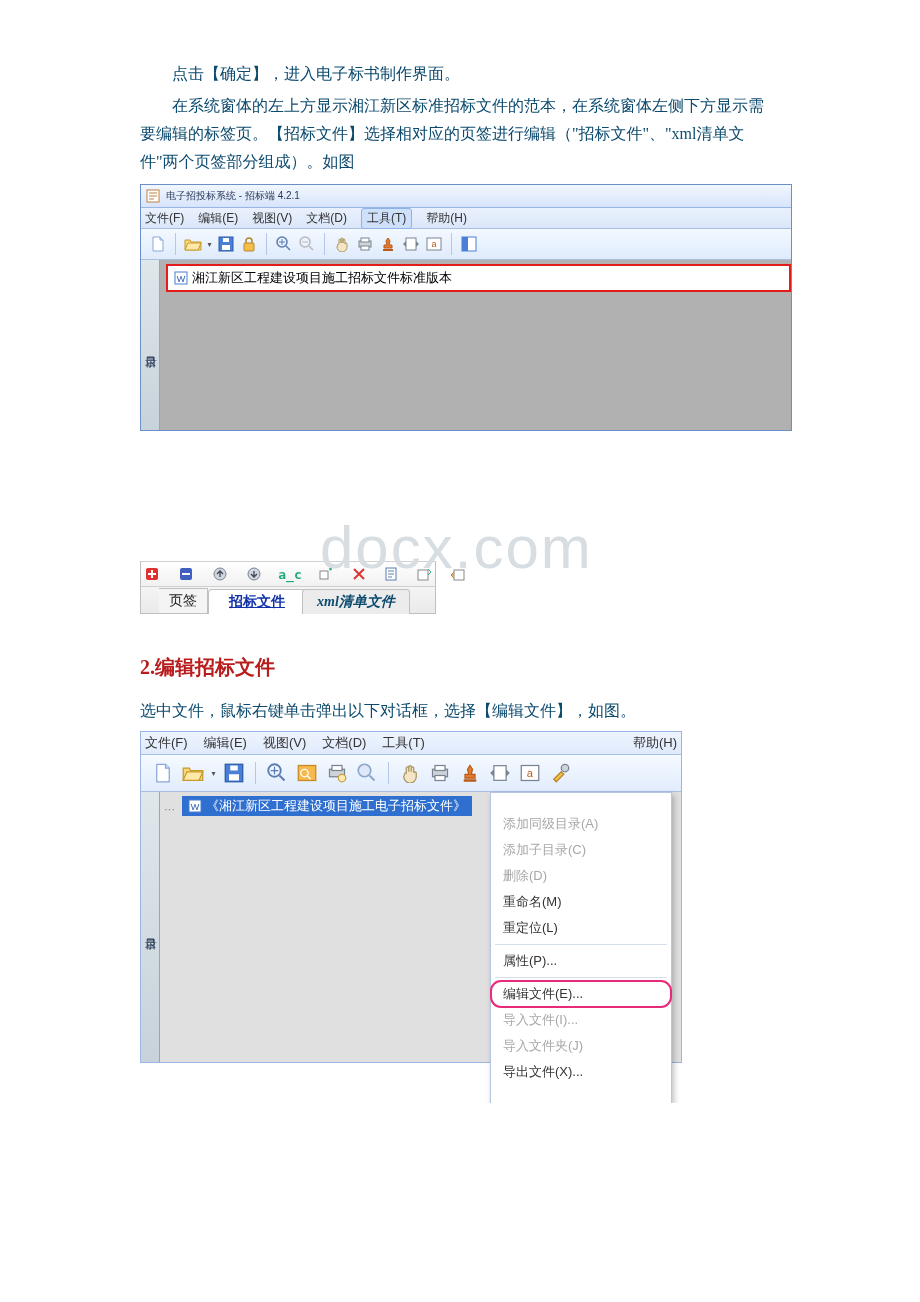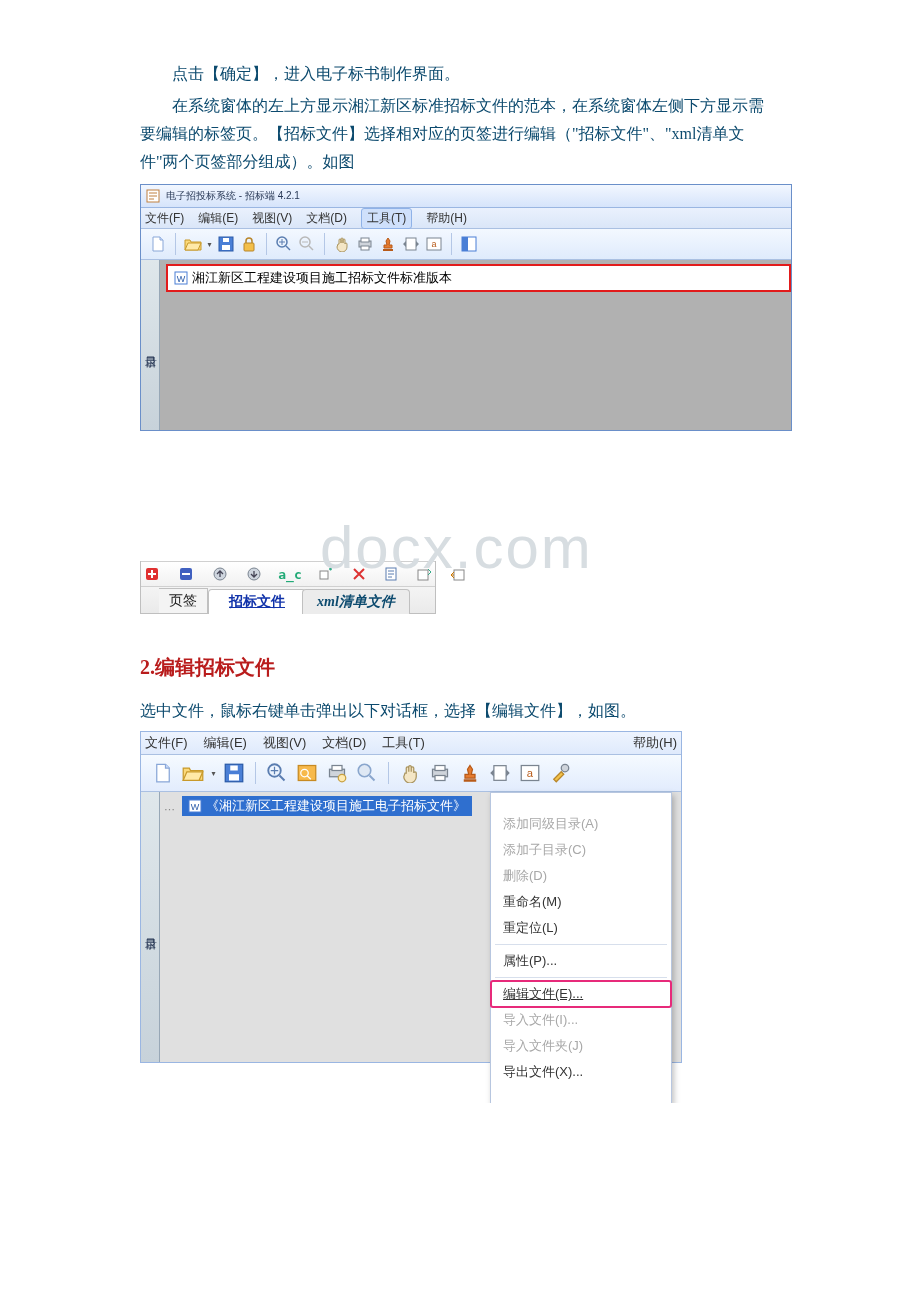--- a/index.html
+++ b/index.html
@@ -289,23 +289,22 @@
   }
   .ctxmenu .mi {
     padding: 4px 12px;
   }
   .ctxmenu .mi.disabled { color: #a8a8a8; }
   .ctxmenu .msep {
     height: 1px; background: #d7dfec; margin: 3px 4px;
   }
   .ctxmenu .mi.highlight {
     outline: 2px solid #e72a7a;
-    border-radius: 2px;
+    border-radius: 10px;
     outline-offset: -1px;
-    text-decoration: underline;
   }
 
   svg { display:block; }
 </style>
 </head>
 <body>
 
 <div class="page">
 
   <p class="para indent">点击【确定】，进入电子标书制作界面。</p>

